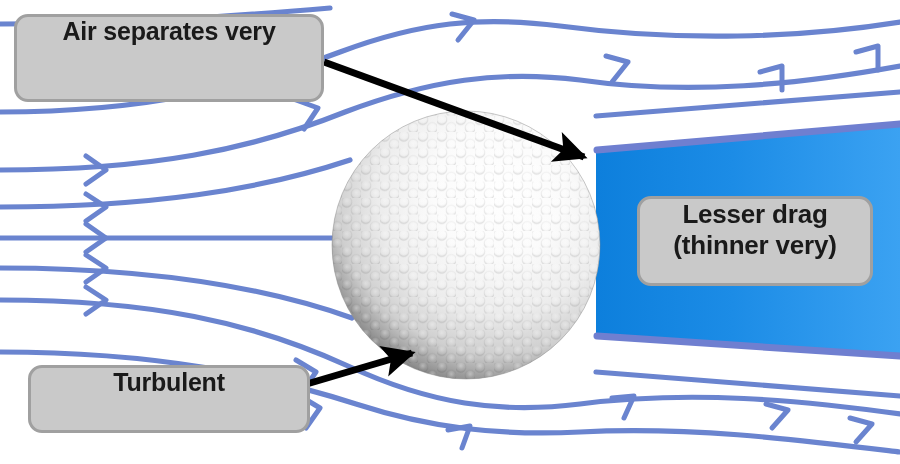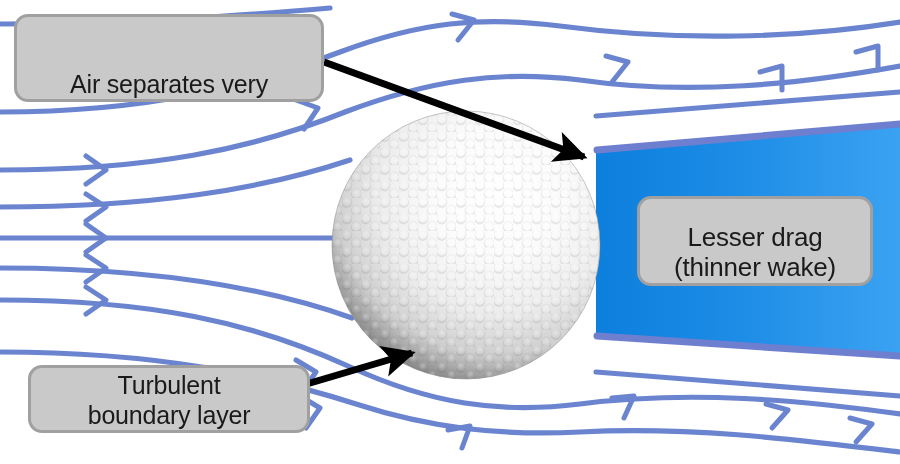--- a/index.html
+++ b/index.html
@@ -3,22 +3,22 @@
 <meta charset="utf-8">
 <style>
   html,body{margin:0;padding:0;background:#fff;}
   body{width:900px;height:464px;overflow:hidden;
        font-family:"Liberation Sans",sans-serif;}
   #stage{position:relative;width:900px;height:464px;background:#ffffff;overflow:hidden;}
   #art{position:absolute;left:0;top:0;width:900px;height:464px;}
 
   .label{position:absolute;box-sizing:border-box;
          background:#c9c9c9;border:3px solid #a0a0a0;border-radius:14px;
-         color:#1a1a1a;font-weight:normal;text-align:center;
-         display:flex;align-items:flex-end;justify-content:center;
+         color:#1a1a1a;font-weight:bold;text-align:center;
+         display:flex;align-items:flex-start;justify-content:center;
          line-height:1.18;letter-spacing:-0.2px;}
   #label-separation{left:14px;top:14px;width:310px;height:88px;font-size:25px;padding:0 8px;}
   #label-fastair{left:123px;top:222px;width:190px;height:38px;font-size:19px;border-radius:19px;}
   #label-lesserdrag{left:637px;top:196px;width:236px;height:90px;font-size:26px;padding:0 6px;}
   #label-turbulent{left:28px;top:365px;width:282px;height:68px;font-size:25px;padding:0 8px;}
   .label span{display:block;}
 </style>
 </head>
 <body>
 
@@ -130,24 +130,23 @@
   <div class="label" id="label-separation">
     <div>
       <span>Air separates very</span>
     </div>
   </div>
 
 
   <div class="label" id="label-lesserdrag">
     <div>
       <span>Lesser drag</span>
-      <span>(thinner wake)</span>
+      <span>(thinner very)</span>
     </div>
   </div>
 
   <div class="label" id="label-turbulent">
     <div>
       <span>Turbulent</span>
-      <span>boundary layer</span>
     </div>
   </div>
 
 </div>
 
 </body></html>

